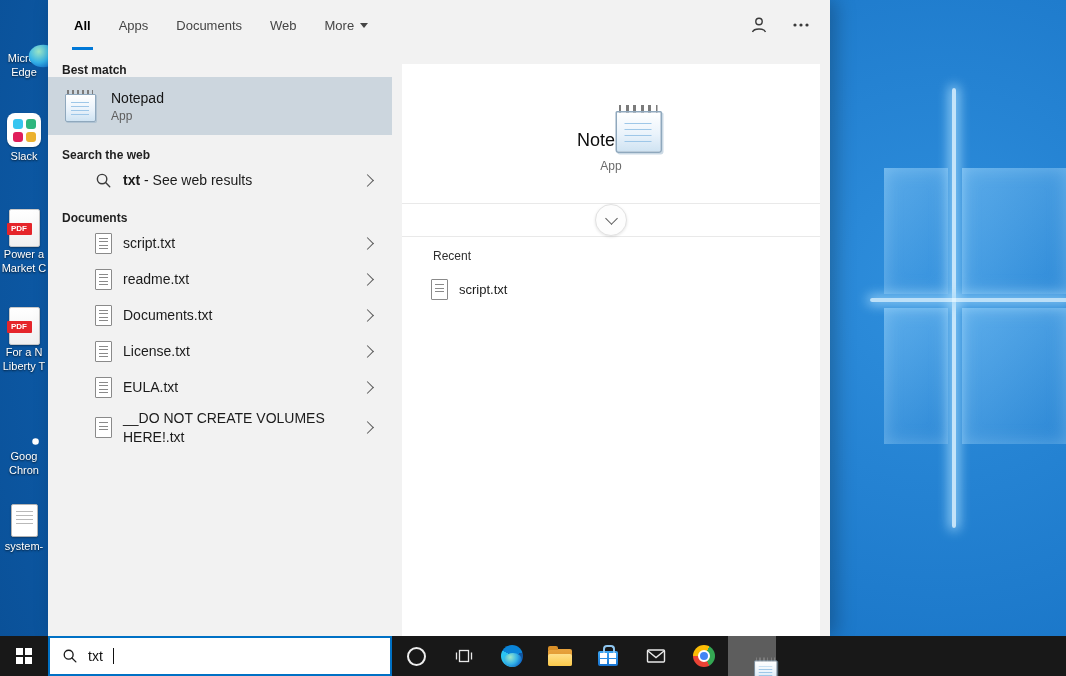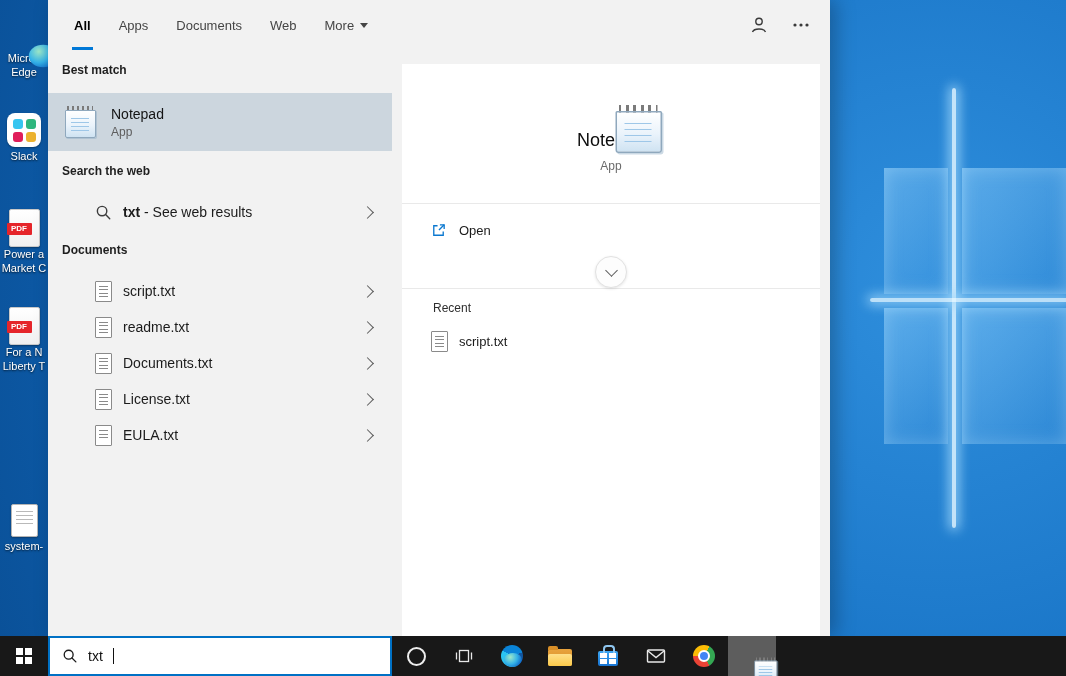--- a/index.html
+++ b/index.html
@@ -64,21 +64,21 @@
     box-shadow:6px 0 18px rgba(0,0,0,.25);}
   .p-header{height:50px;display:flex;align-items:stretch;padding-left:24px;}
   .tab{display:flex;align-items:center;padding:0 2px;margin-right:24px;font-size:13px;color:#454545;
     border-top:3px solid transparent;border-bottom:3px solid transparent;cursor:pointer;}
   .tab.active{color:#000;font-weight:700;border-bottom-color:#0078d7;justify-content:center;}
   .dcaret{margin-left:6px;width:0;height:0;border-left:4px solid transparent;border-right:4px solid transparent;border-top:5px solid #454545;}
   .h-actions{margin-left:auto;display:flex;align-items:center;gap:8px;padding-right:12px;}
   .hbtn{background:none;border:none;width:34px;height:34px;display:flex;align-items:center;justify-content:center;cursor:pointer;}
 
   .left-col{position:absolute;left:0;top:50px;width:344px;bottom:0;}
-  .sec{font-size:12px;font-weight:700;color:#1f1f1f;padding:13px 14px 16px;}
+  .sec{font-size:12px;font-weight:700;color:#1f1f1f;padding:13px 14px 0;}
   .bm-item{display:flex;align-items:center;gap:13px;height:58px;padding:0 14px;background:#ccd6de;cursor:pointer;}
   .bm-title{font-size:14px;color:#141414;}
   .bm-sub{font-size:12px;color:#5d5d5d;margin-top:3px;}
   .lrow{display:flex;align-items:center;padding:0 20px 0 15px;min-height:36px;gap:11px;cursor:pointer;margin-left:32px;}
   .lrow-t{flex:1;font-size:14px;color:#1b1b1b;line-height:1.35;padding:4px 0;}
   .lrow-t b{font-weight:700;}
   .chev{display:inline-block;width:8px;height:8px;border-top:1.6px solid #5a5a5a;border-right:1.6px solid #5a5a5a;
     transform:rotate(45deg);flex:0 0 auto;cursor:pointer;}
   .tf{position:relative;width:15px;height:19px;background:#fff;border:1px solid #8a8a8a;border-radius:1px;flex:0 0 auto;}
   .tf::before{content:"";position:absolute;left:3px;top:4px;right:3px;height:11px;
@@ -176,20 +176,29 @@
     <span class="di-art">
         <span class="pdf-icon">
           <span class="badge">PDF</span>
         </span>
       </span>
     <div class="di-label">
       <div>For a N</div>
         <div>Liberty T</div>
     </div>
   </div>
+  <div class="desk-icon" style="top:410px">
+    <span class="di-art">
+        <span class="icon-scale" style="--s:1.65"><span class="chrome-icon"></span></span>
+      </span>
+    <div class="di-label">
+      <div>Goog</div>
+        <div>Chron</div>
+    </div>
+  </div>
   <div class="desk-icon" style="top:500px">
     <span class="di-art">
         <span class="file-icon"></span>
       </span>
     <div class="di-label">
       <div>system-</div>
         <div></div>
     </div>
   </div>
 
@@ -274,38 +283,35 @@
       <div class="lrow">
         <span class="tf"></span>
         <span class="lrow-t">License.txt</span>
         <span class="chev"></span>
       </div>
       <div class="lrow">
         <span class="tf"></span>
         <span class="lrow-t">EULA.txt</span>
         <span class="chev"></span>
       </div>
+      <div class="lrow">
+        <span class="tf"></span>
+        <span class="lrow-t" style="max-width:250px">__DO NOT CREATE VOLUMES HERE!.txt</span>
+        <span class="chev"></span>
+      </div>
     </div>
 
     <div class="card">
       <div class="card-hero">
         <span class="icon-scale" style="--s:1.5"><span class="np"><span class="rings"></span><span class="page"></span><span class="txt"></span></span></span>
       </div>
       <div class="card-title">Notepad</div>
       <div class="card-sub">App</div>
       <div class="hr"></div>
 
-      <div class="open-row">
-        <svg width="17" height="17" viewBox="0 0 18 18" fill="none" stroke="#0b78d0" stroke-width="1.4">
-          <path d="M8 4 H4 V14 H14 V10"></path>
-            <path d="M10.5 3 H15 V7.5"></path>
-            <path d="M15 3 L9.5 8.5"></path>
-        </svg>
-        <span>Open</span>
-      </div>
 
       <div class="exp">
         <span class="circ">
           <span class="chev"></span>
         </span>
       </div>
       <div class="hr2"></div>
 
       <div class="recent-label">Recent</div>
       <div class="recent-row">

